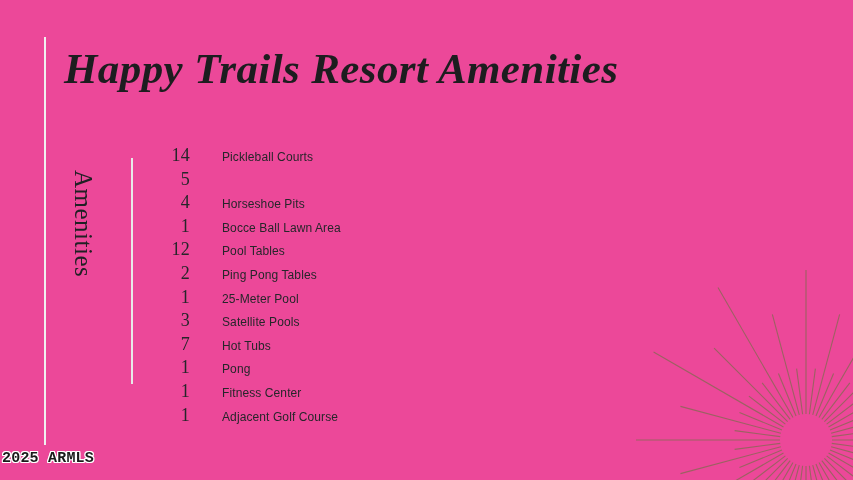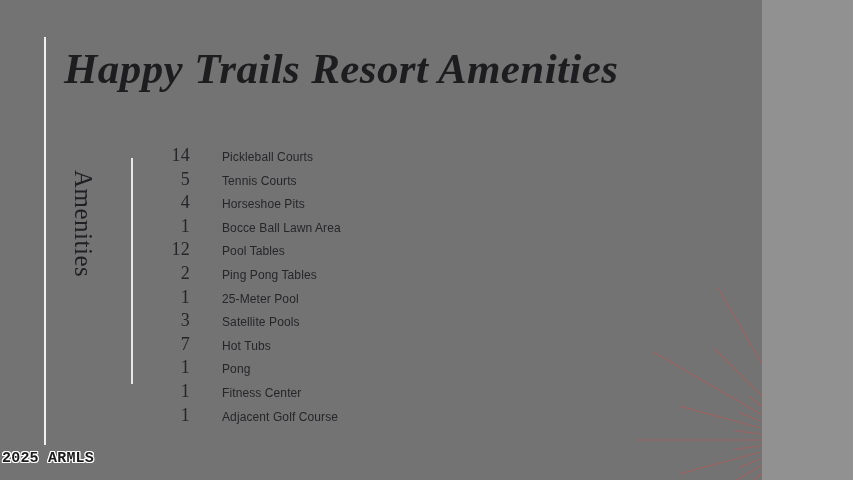--- a/index.html
+++ b/index.html
@@ -8,23 +8,23 @@
   }
   body {
     width: 853px;
     height: 480px;
     background: #919191;
     font-family: "Liberation Sans", sans-serif;
     overflow: hidden;
   }
   #slide {
     position: relative;
-    width: 762px;
+    width: 853px;
     height: 480px;
-    background: #737373;
+    background: #ec4899;
     overflow: hidden;
   }
 
   
   #starburst {
     position: absolute;
     left: 636px;
     top: 270px;
     width: 340px;
     height: 340px;
@@ -201,21 +201,20 @@
 
   <div id="vertical-label">Amenities</div>
 
   <div id="amenities-list">
       <div class="amenity-row">
         <span class="amenity-count">14</span>
         <span class="amenity-label">Pickleball Courts</span>
       </div>
       <div class="amenity-row">
         <span class="amenity-count">5</span>
-        <span class="amenity-label">Tennis Courts</span>
       </div>
       <div class="amenity-row">
         <span class="amenity-count">4</span>
         <span class="amenity-label">Horseshoe Pits</span>
       </div>
       <div class="amenity-row">
         <span class="amenity-count">1</span>
         <span class="amenity-label">Bocce Ball Lawn Area</span>
       </div>
       <div class="amenity-row">

